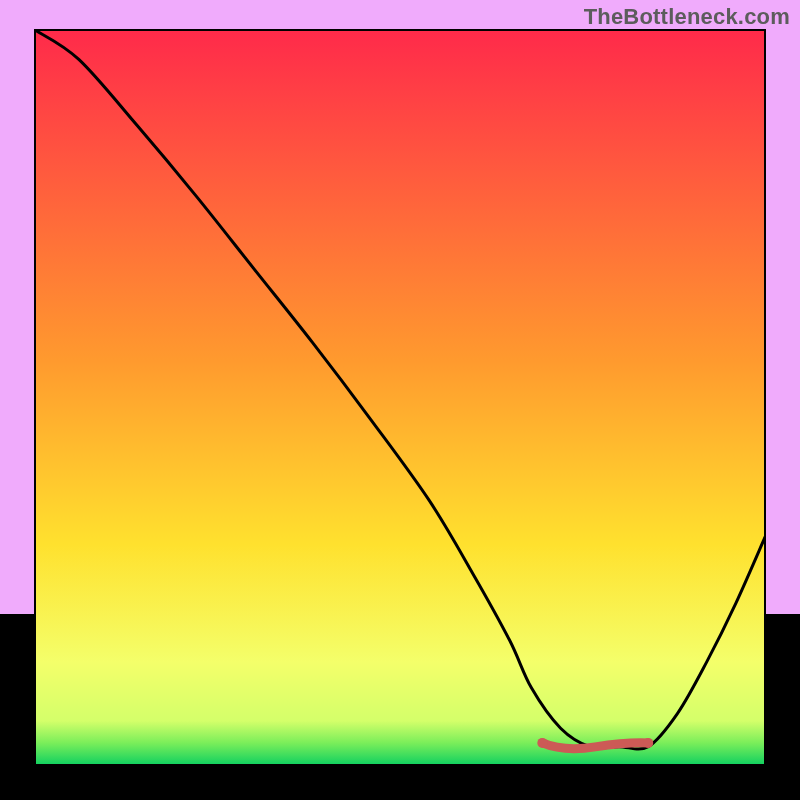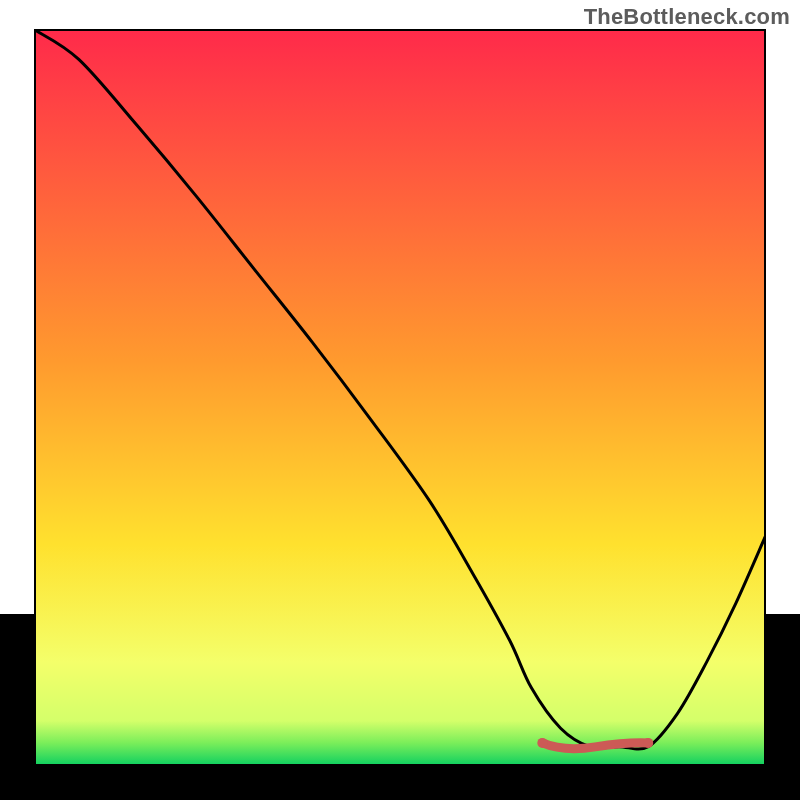--- a/index.html
+++ b/index.html
@@ -8,21 +8,21 @@
     width: 800px;
     height: 800px;
     background: #000;
     overflow: hidden;
     font-family: Arial, Helvetica, sans-serif;
   }
   .frame {
     position: relative;
     width: 800px;
     height: 614px;
-    background: #ffffff;
+    background: #f0abfc;
   }
   .watermark {
     position: absolute;
     top: 4px;
     right: 10px;
     font-size: 22px;
     font-weight: bold;
     color: #5c5c5c;
     letter-spacing: 0.2px;
     z-index: 10;

